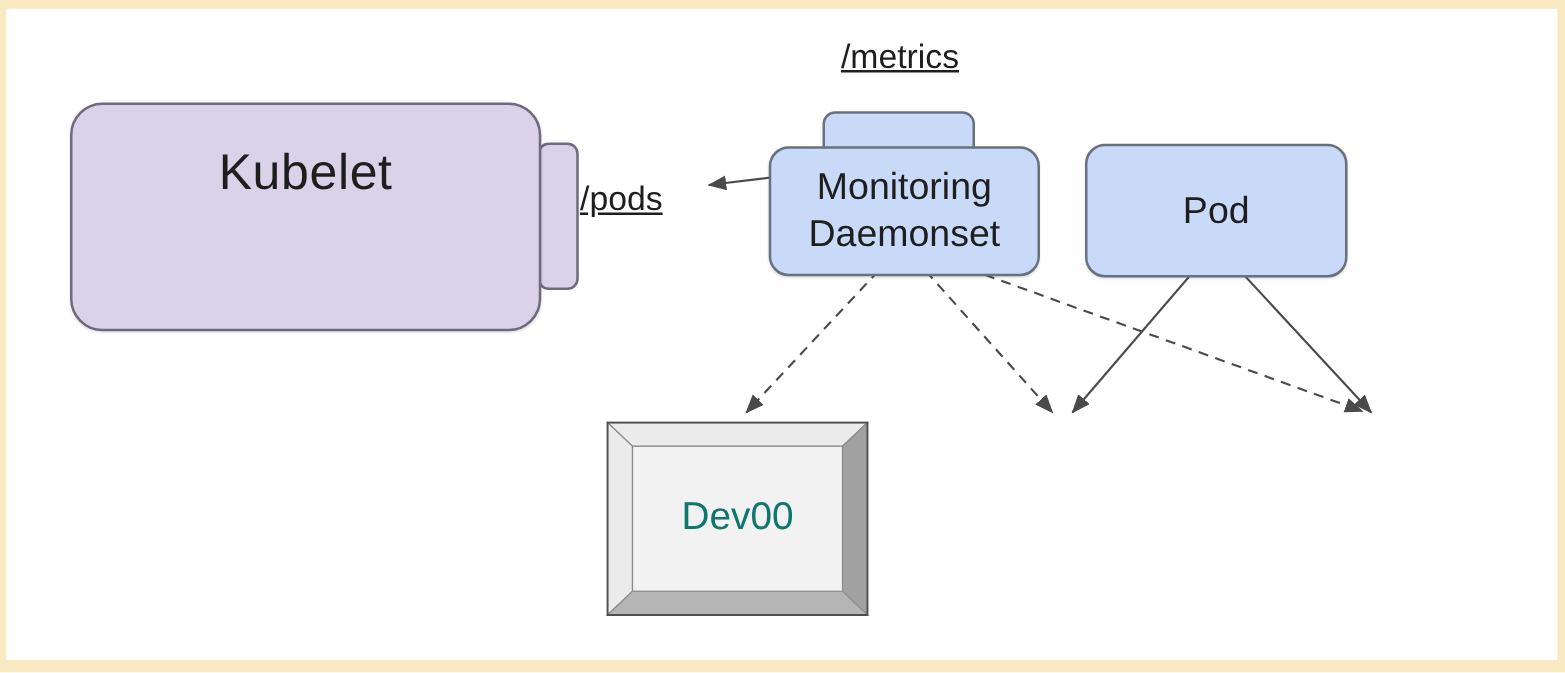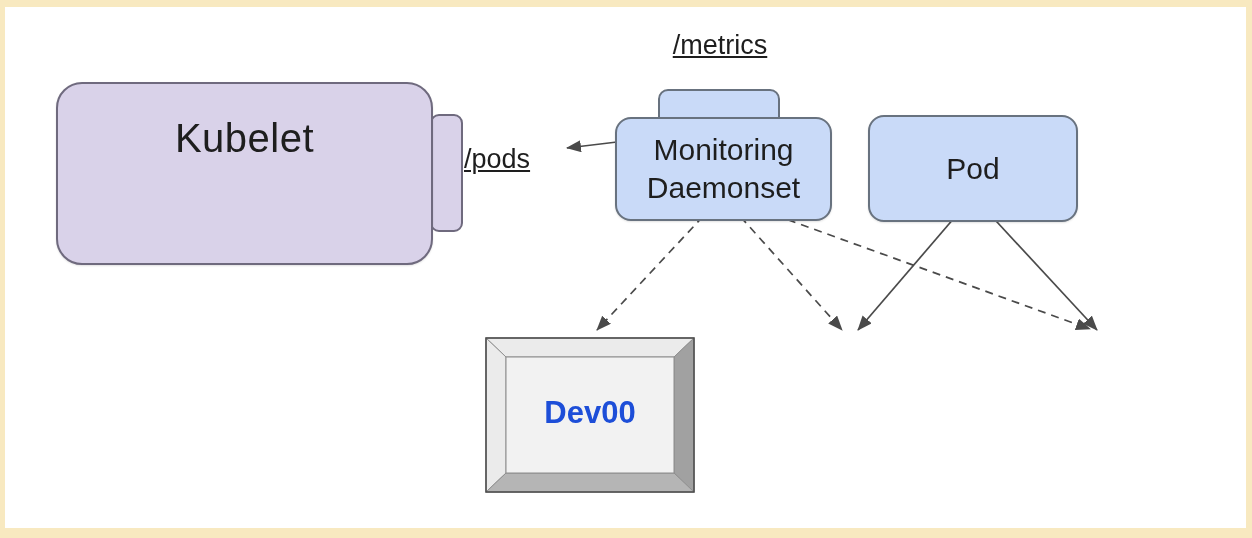--- a/index.html
+++ b/index.html
@@ -36,21 +36,21 @@
     position:absolute;font-size:27px;z-index:4;white-space:nowrap;text-decoration:underline;
   }
   .metrics-label{left:640px;top:30px;width:160px;text-align:center;}
   .pods-label{left:464px;top:144px;}
   
   .device{position:absolute;width:210px;height:156px;z-index:3;}
   .device svg{position:absolute;left:0;top:0;display:block;}
   .device-label{
     position:absolute;left:0;top:0;right:0;bottom:4px;
     display:flex;align-items:center;justify-content:center;
-    font-size:31px;color:#1d4ed8;font-weight:bold;
+    font-size:31px;color:#0f766e;
   }
   .arrows{position:absolute;left:0;top:0;z-index:2;pointer-events:none;}
 </style>
 </head>
 <body>
 
 <div class="frame">
   <div class="canvas"></div>
 
   <svg class="arrows" width="1252" height="538" viewBox="0 0 1252 538">

